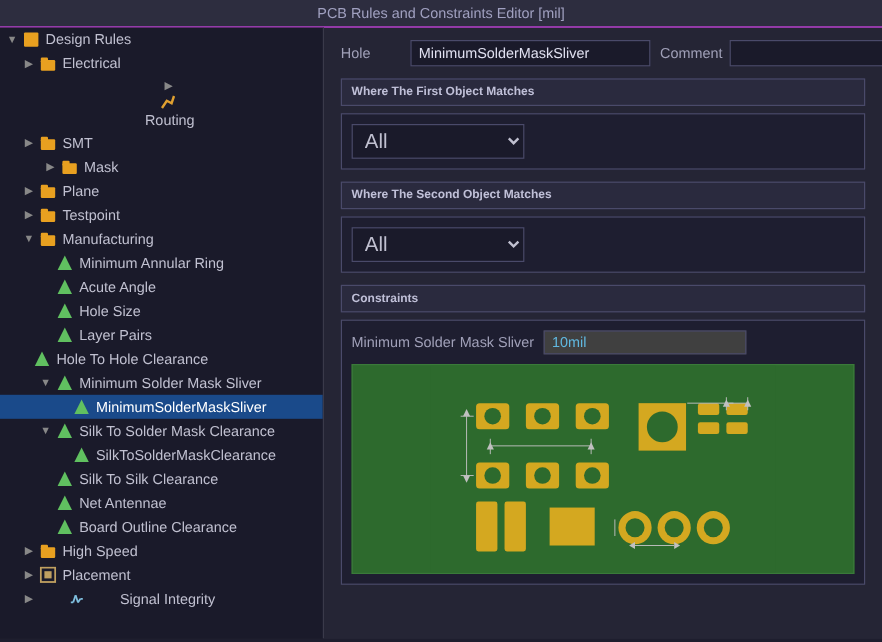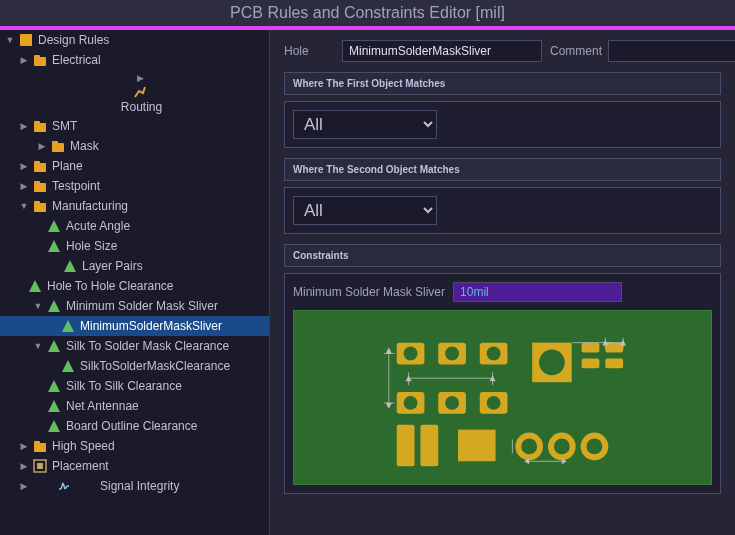--- a/index.html
+++ b/index.html
@@ -10,22 +10,22 @@
       color: #c8c8c8;
       width: 735px;
       height: 535px;
       overflow: hidden;
     }
     .title-bar {
       background: #2d2d3f;
       color: #a0a0c0;
       text-align: center;
       padding: 4px 0;
-      font-size: 16px;
-      border-bottom: 4px solid #d946ef;
+      font-size: 12px;
+      border-bottom: 1px solid #d946ef;
     }
     .main-layout {
       display: flex;
       height: calc(535px - 26px);
     }
     
     .left-panel {
       width: 270px;
       background: #1a1a2a;
       border-right: 1px solid #3a3a4a;
@@ -148,21 +148,21 @@
       gap: 8px;
       margin-bottom: 8px;
     }
     .constraint-label {
       color: #a0a0b8;
       font-size: 12px;
     }
     .constraint-value {
       color: #60b8e0;
       font-size: 12px;
-      background: #4c1d95;
+      background: #404040;
       border: 1px solid #4a4a6a;
       padding: 2px 6px;
       min-width: 60px;
     }
     
     .pcb-preview {
       width: 100%;
       height: 175px;
       background: #2d6a2d;
       border: 1px solid #3a7a3a;
@@ -263,32 +263,41 @@
           </span>
           <span class="item-label">Manufacturing</span>
         </div>
         <div class="tree-item" style="padding-left: 32px;">
           <span class="arrow empty"></span>
           <span class="tree-icon icon-rule">
             <svg width="14" height="14" viewBox="0 0 14 14">
               <polygon points="7,1 13,13 1,13" fill="#60c060"></polygon>
             </svg>
           </span>
+          <span class="item-label">Minimum Annular Ring</span>
+        </div>
+        <div class="tree-item" style="padding-left: 32px;">
+          <span class="arrow empty"></span>
+          <span class="tree-icon icon-rule">
+            <svg width="14" height="14" viewBox="0 0 14 14">
+              <polygon points="7,1 13,13 1,13" fill="#60c060"></polygon>
+            </svg>
+          </span>
           <span class="item-label">Acute Angle</span>
         </div>
         <div class="tree-item" style="padding-left: 32px;">
           <span class="arrow empty"></span>
           <span class="tree-icon icon-rule">
             <svg width="14" height="14" viewBox="0 0 14 14">
               <polygon points="7,1 13,13 1,13" fill="#60c060"></polygon>
             </svg>
           </span>
           <span class="item-label">Hole Size</span>
         </div>
-        <div class="tree-item" style="padding-left: 48px;">
+        <div class="tree-item" style="padding-left: 32px;">
           <span class="arrow empty"></span>
           <span class="tree-icon icon-rule">
             <svg width="14" height="14" viewBox="0 0 14 14">
               <polygon points="7,1 13,13 1,13" fill="#60c060"></polygon>
             </svg>
           </span>
           <span class="item-label">Layer Pairs</span>
         </div>
         <div class="tree-item" style="padding-left: 13px;">
           <span class="arrow empty"></span>

